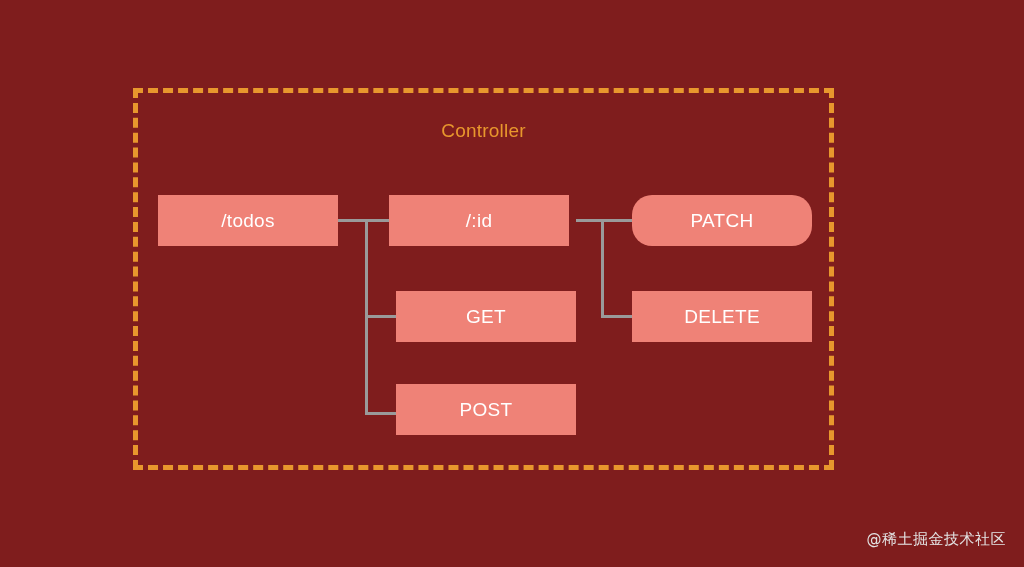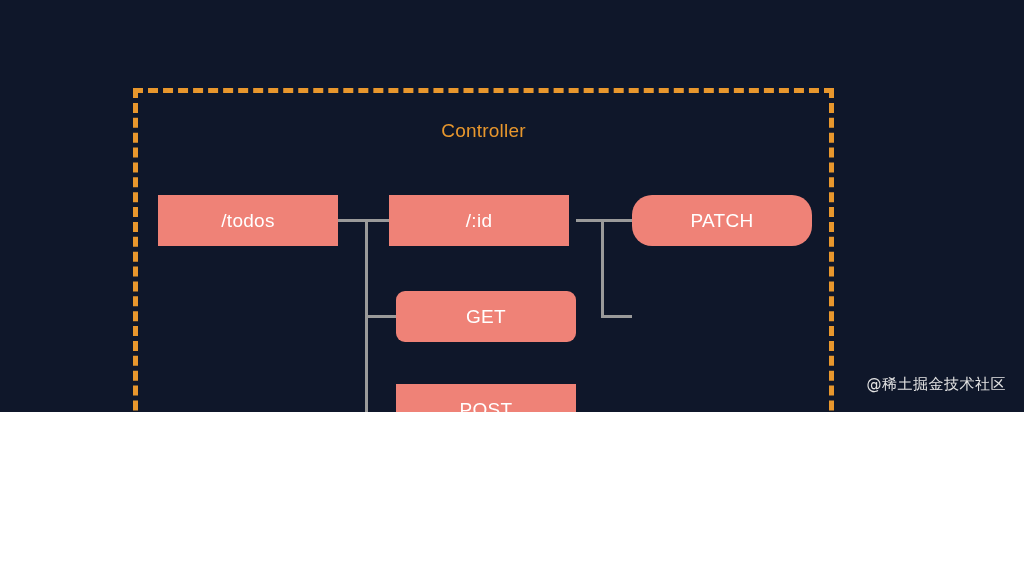--- a/index.html
+++ b/index.html
@@ -6,22 +6,22 @@
     margin: 0;
     padding: 0;
     background: #ffffff;
   }
   body {
     font-family: "Liberation Sans", sans-serif;
   }
   #canvas {
     position: relative;
     width: 1024px;
-    height: 412px;
-    background: #0f172a;
+    height: 567px;
+    background: #7f1d1d;
     overflow: hidden;
   }
 
   
   .controller-box {
     position: absolute;
     left: 133px;
     top: 88px;
     width: 701px;
     height: 382px;
@@ -100,22 +100,23 @@
   <div class="line line-v" style="left:601px; top:219px; height:98px;"></div>
 
   <div class="line line-h" style="left:601px; top:219px; width:31px;"></div>
 
   <div class="line line-h" style="left:601px; top:315px; width:31px;"></div>
 
   <div class="node" style="left:158px; top:195px;">/todos</div>
 
   <div class="node" style="left:389px; top:195px;">/:id</div>
 
-  <div class="node" style="left:396px; top:291px;border-radius:9px;">GET</div>
+  <div class="node" style="left:396px; top:291px;">GET</div>
 
   <div class="node" style="left:396px; top:384px;">POST</div>
 
   <div class="node" style="left:632px; top:195px;border-radius:20px;">PATCH</div>
 
+  <div class="node" style="left:632px; top:291px;">DELETE</div>
 
   <div class="watermark">@稀土掘金技术社区</div>
 
 </div>
 
 </body></html>

